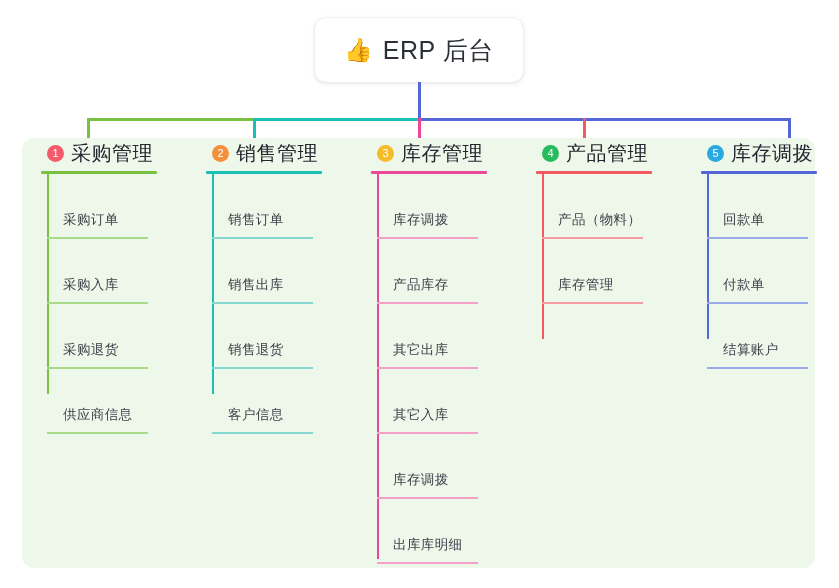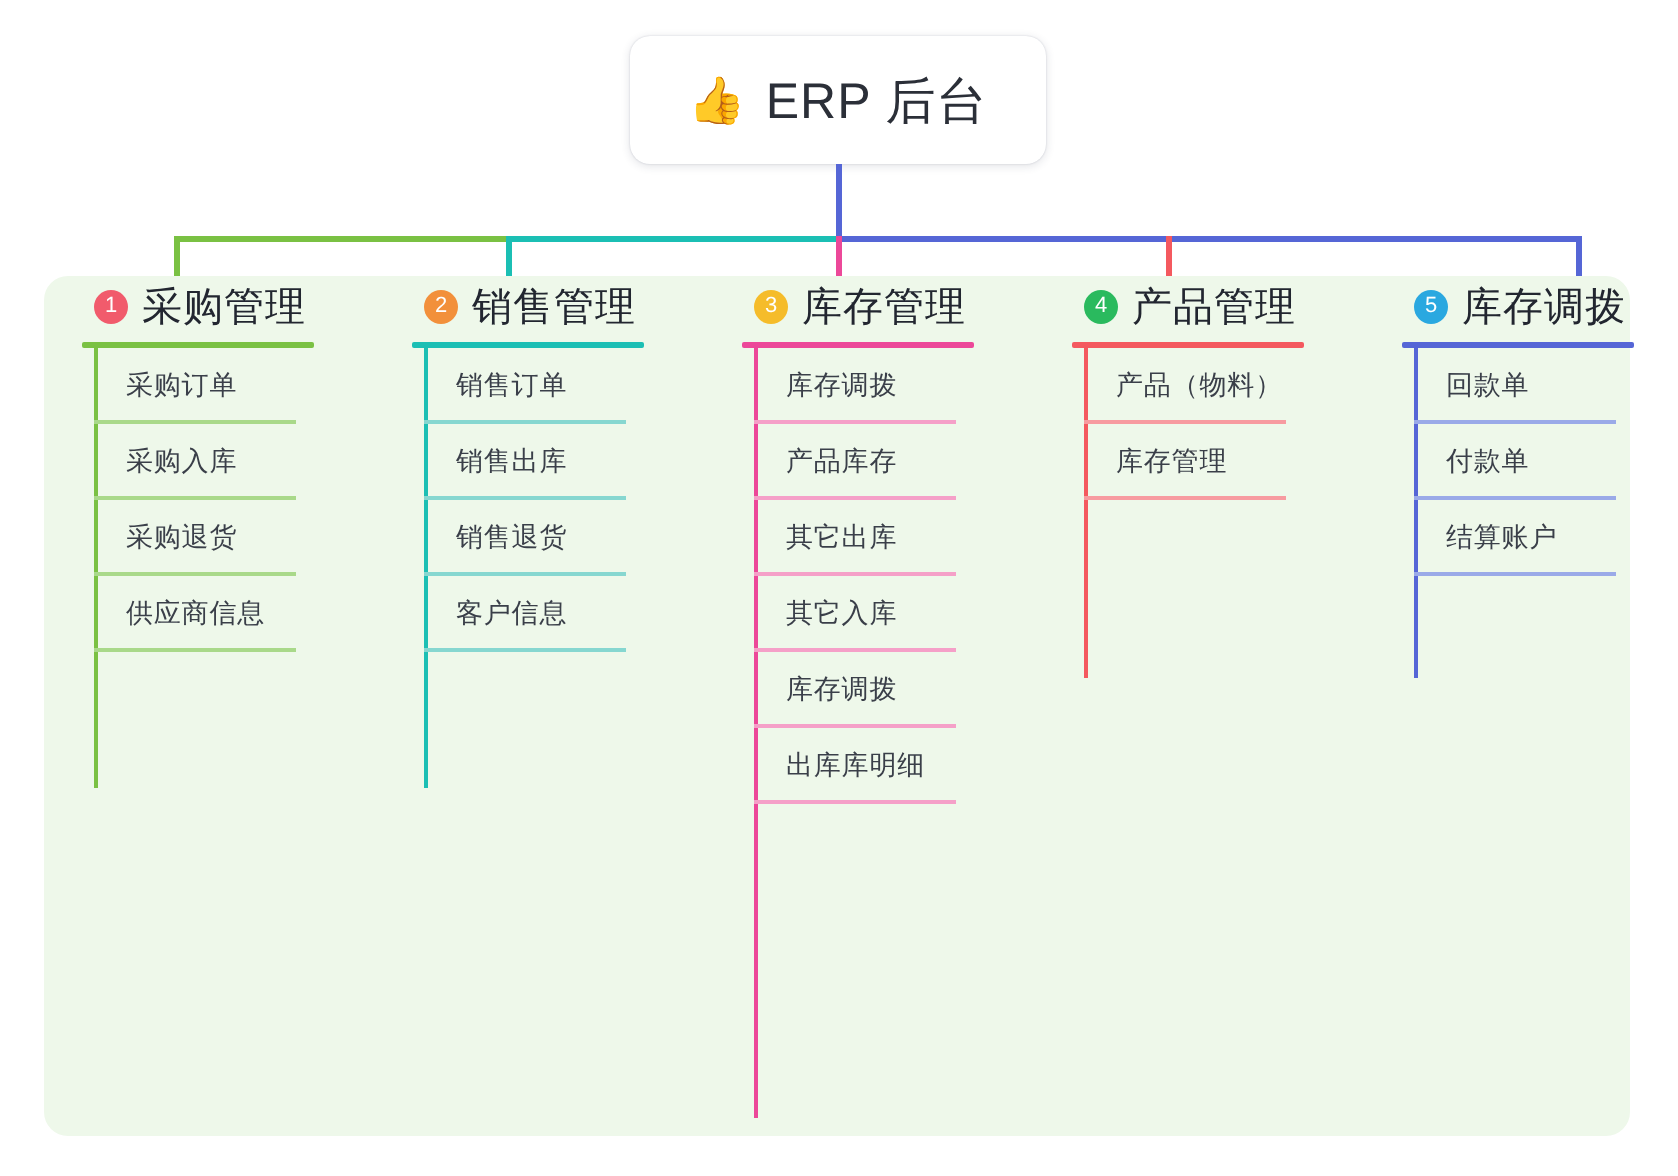--- a/index.html
+++ b/index.html
@@ -54,21 +54,21 @@
   }
   .col-name {
     font-size: 20px; color: #222630; white-space: nowrap; letter-spacing: .5px;
   }
   .head-rule { height: 3px; margin-top: 3px; border-radius: 1px; }
 
   .col-body { position: relative; margin-top: 0; }
   .spine { position: absolute; left: 17px; top: 0; width: 2px; }
 
   .leaf {
-    position: relative; height: 38px;
+    position: relative; height: 65px;
   }
   .leaf-label {
     position: absolute; left: 33px; bottom: 10px;
     font-size: 13.5px; color: #3a3f49; white-space: nowrap;
     letter-spacing: .4px;
   }
   .leaf-rule {
     position: absolute; left: 17px; bottom: 0; height: 2px; width: 101px;
   }
 </style>

